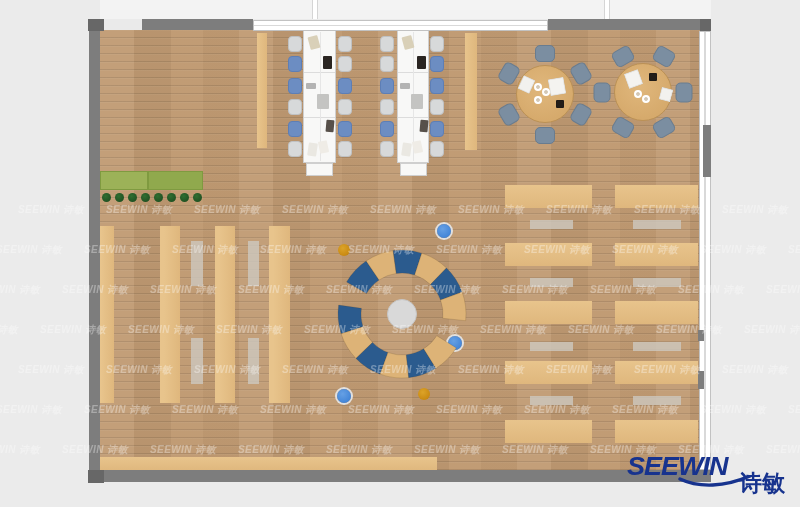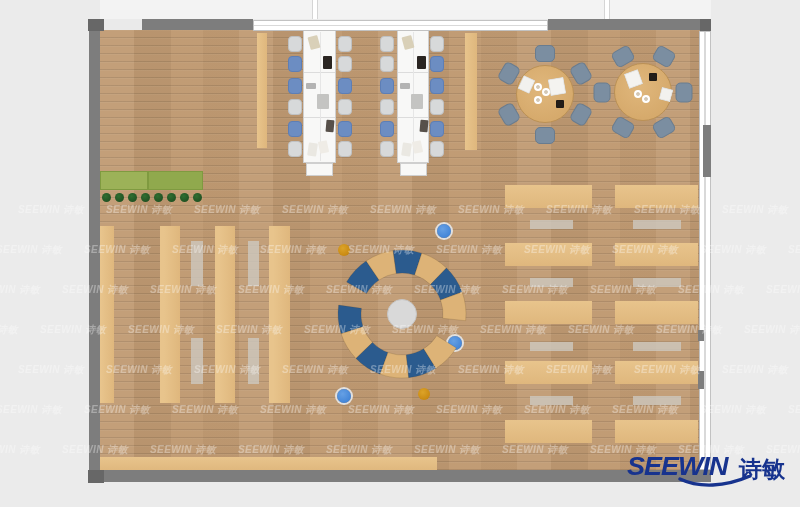--- a/index.html
+++ b/index.html
@@ -18,21 +18,21 @@
   .wall-dark{background:#676767;z-index:6;}
   .window-band{background:#ffffff;border:1px solid #c2c2c2;box-sizing:border-box;z-index:5;}
   .window-band.h{background-image:linear-gradient(180deg, transparent 44%, #d9d9d9 44%, #d9d9d9 56%, transparent 56%);}
   .window-band.v{background-image:linear-gradient(90deg, transparent 44%, #d9d9d9 44%, #d9d9d9 56%, transparent 56%);}
   #furniture{z-index:2;left:0;top:0;width:800px;height:507px;}
   #ring-svg{z-index:3;}
   #watermarks{z-index:8;left:0;top:0;width:800px;height:507px;pointer-events:none;}
   .wm{position:absolute;font-size:10px;font-weight:bold;letter-spacing:.4px;color:rgba(255,255,255,.34);white-space:nowrap;font-style:italic;}
   #logo{z-index:9;left:627px;top:451px;width:170px;height:36px;color:#17338e;}
   #logo .en{position:absolute;left:0;top:0;font-size:27px;font-weight:bold;letter-spacing:-1px;font-style:italic;transform:scaleY(.95);}
-  #logo .zh{position:absolute;left:112px;top:3px;font-size:23px;font-weight:bold;font-family:Liberation Serif, serif;}
+  #logo .zh{position:absolute;left:112px;top:17px;font-size:23px;font-weight:bold;font-family:Liberation Serif, serif;}
   .topline{background:#fff;border-left:1px solid #d5d5d5;border-right:1px solid #d5d5d5;z-index:4;}
 </style>
 </head>
 <body>
 
 <div id="canvas">
 
   <div class="abs" style="left:100px;top:0;width:611px;height:19px;background:#f3f3f3;z-index:4;"></div>
   <div class="abs topline" style="left:312px;top:0;width:4px;height:19px;"></div>
   <div class="abs topline" style="left:604px;top:0;width:4px;height:19px;"></div>

